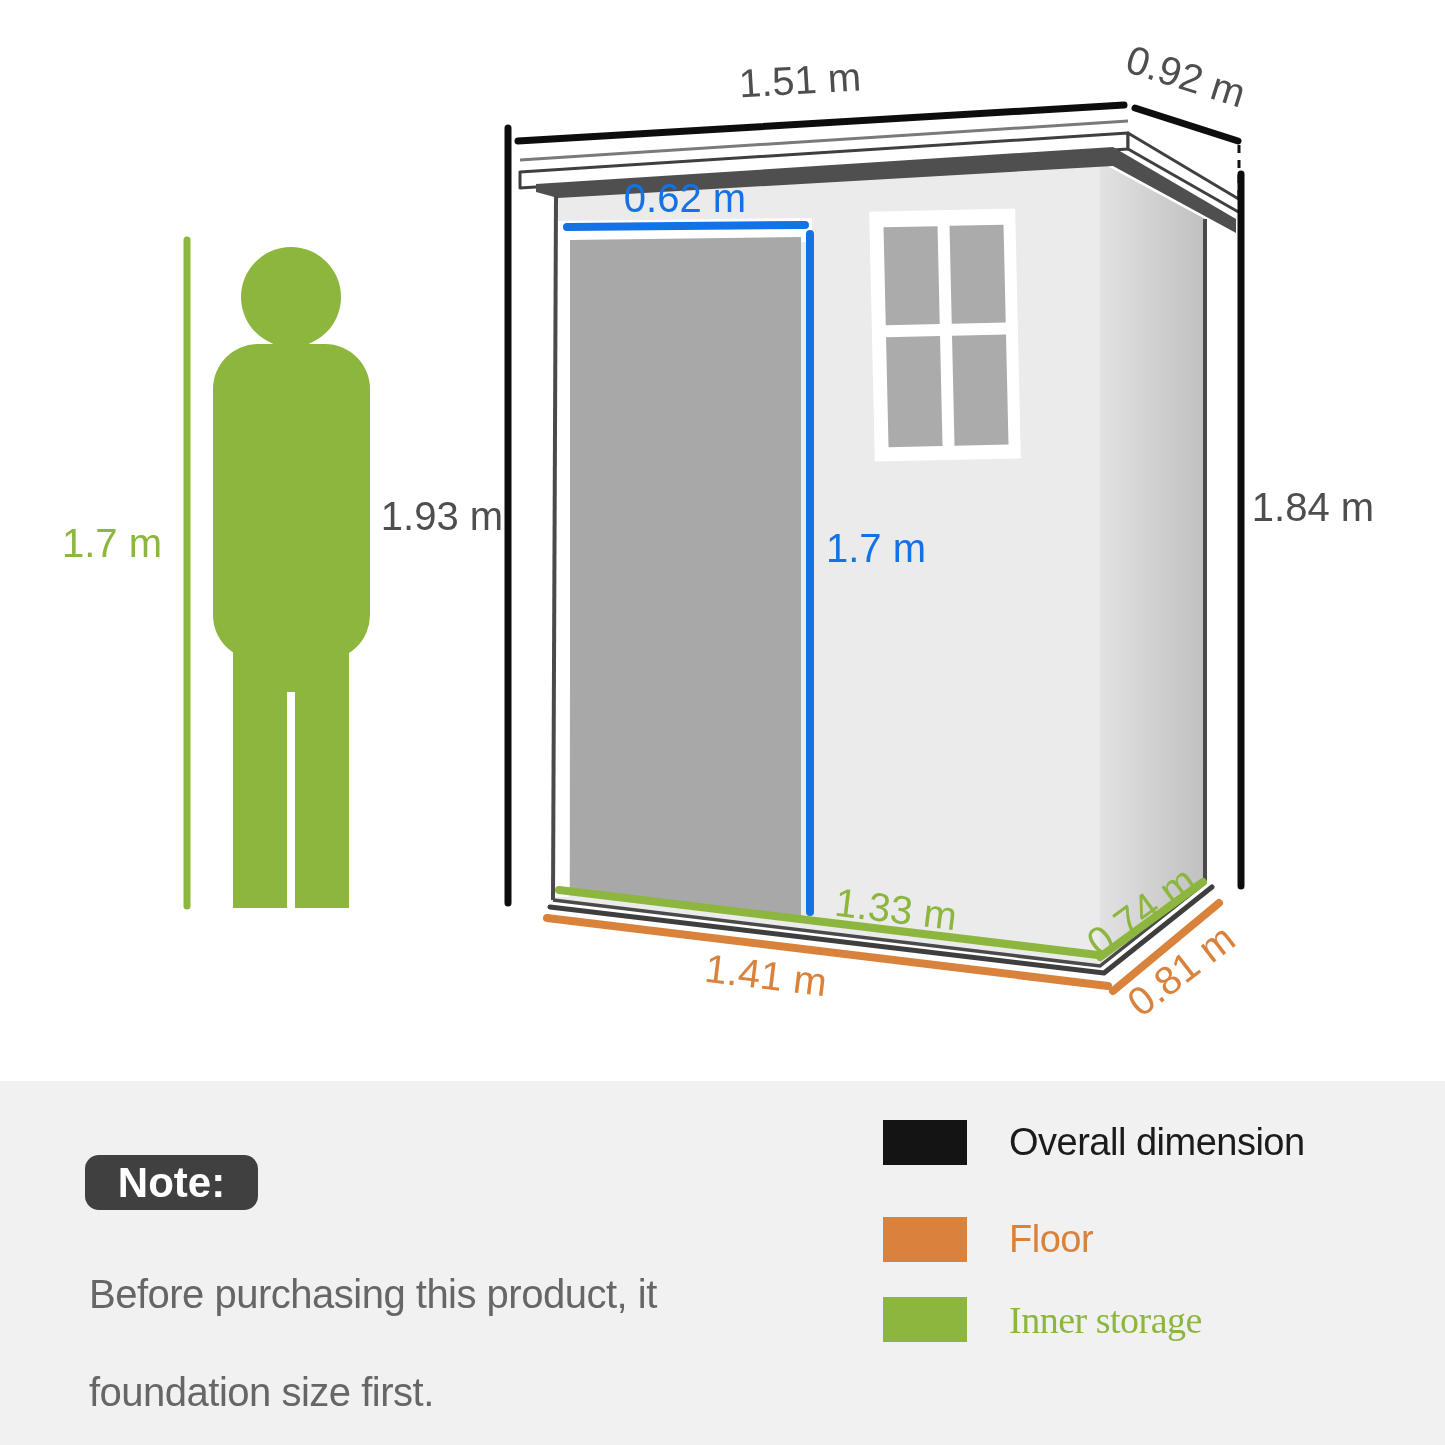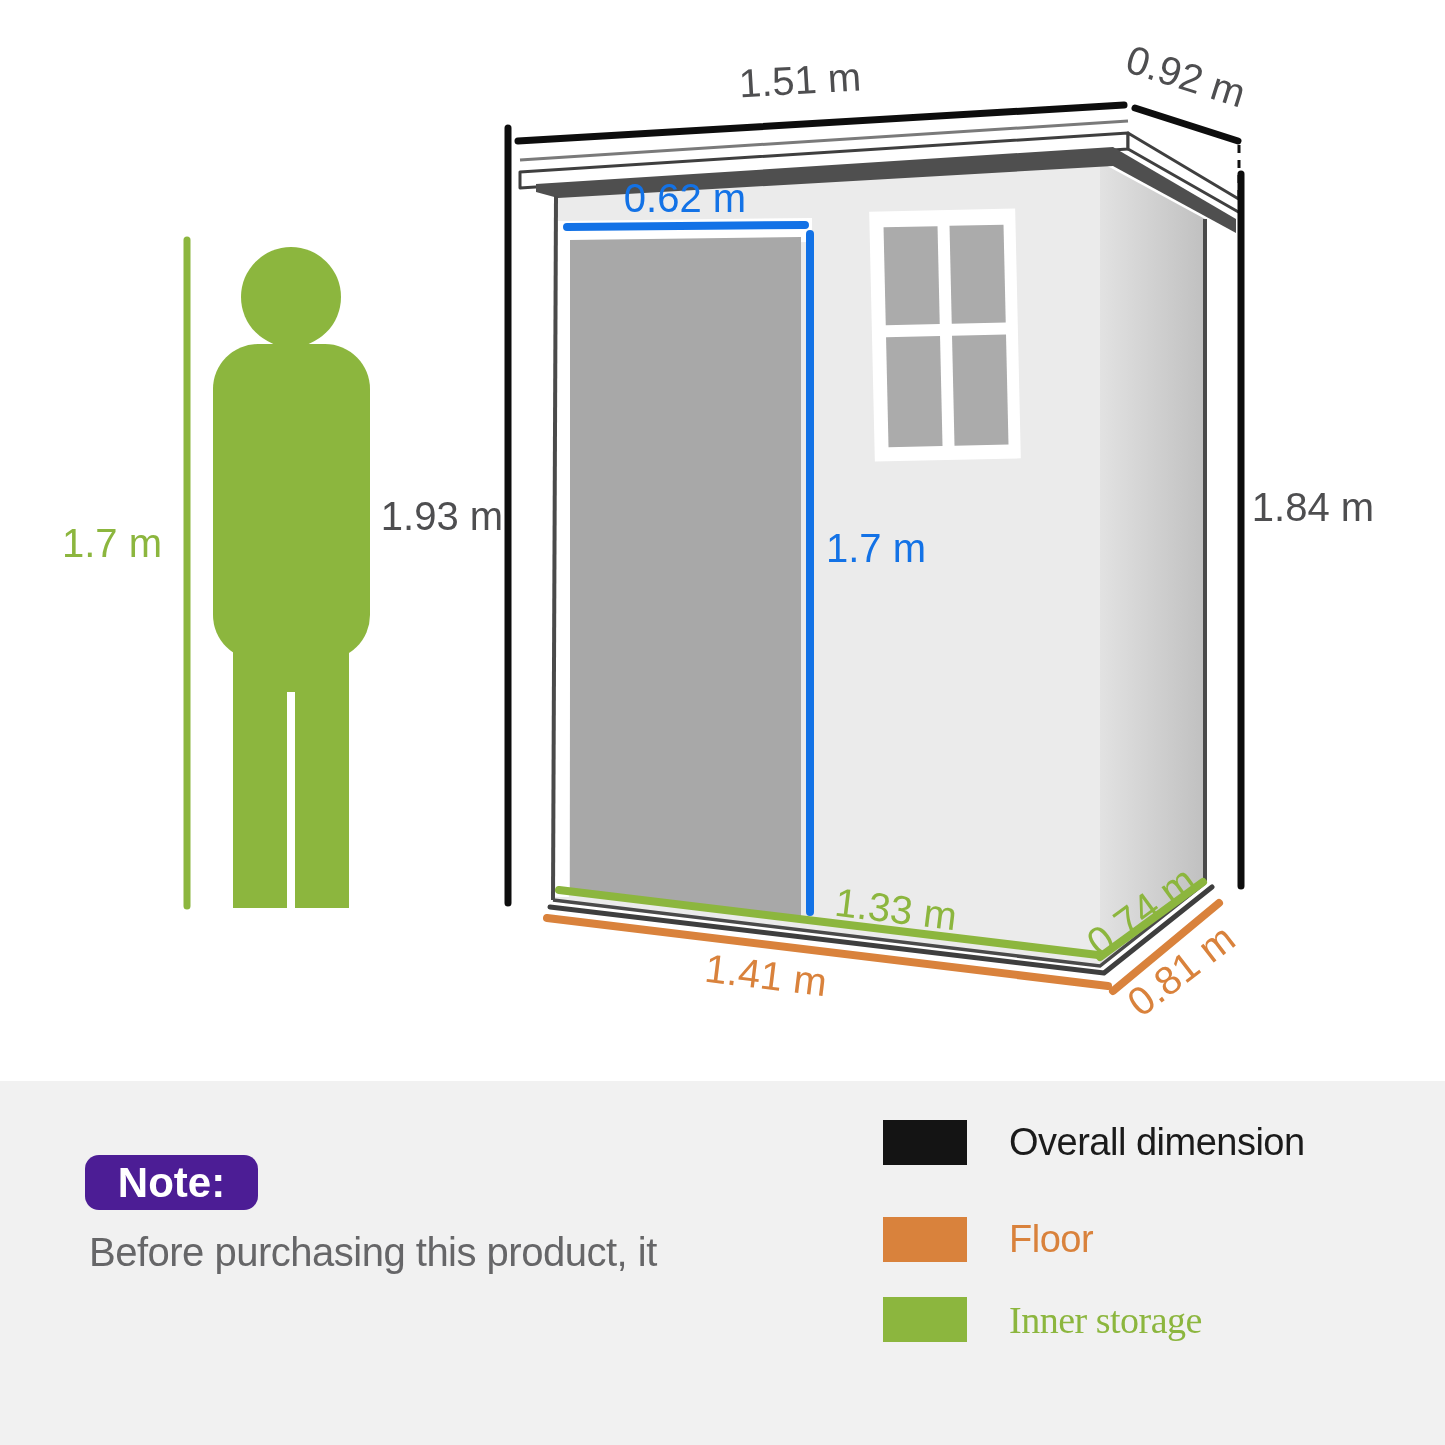--- a/index.html
+++ b/index.html
@@ -10,29 +10,29 @@
   svg{position:absolute;top:0;left:0;display:block;}
   svg text{font-family:"Liberation Sans", sans-serif;}
   .dim-label{font-size:40px;fill:#4e4e50;}
   .blue-label{font-size:40px;fill:#1372e6;}
   .green-label{font-size:40px;fill:#8cb63e;}
   .orange-label{font-size:40px;fill:#d9823c;}
   .bottom{
     position:absolute;left:0;top:1081px;width:1445px;height:364px;background:#f1f1f1;
   }
   .note-badge{
-    position:absolute;left:85px;top:74px;width:173px;height:55px;background:#4c1d95;
+    position:absolute;left:85px;top:74px;width:173px;height:55px;background:#404040;
     border-radius:14px;color:#ffffff;font-size:42px;font-weight:bold;
     display:flex;align-items:center;justify-content:center;
   }
   .note-text{
     position:absolute;left:89px;top:143px;width:700px;color:#666668;font-size:40px;
     letter-spacing:-0.5px;
   }
-  .note-line{height:56px;line-height:56px;white-space:nowrap;}
+  .note-line{height:56px;line-height:56px;white-space:nowrap;margin-top:42px;}
   .legend-row{position:absolute;left:883px;display:flex;align-items:center;}
   .legend-swatch{width:84px;height:45px;flex:0 0 84px;}
   .legend-label{margin-left:42px;font-size:38px;white-space:nowrap;letter-spacing:-0.5px;}
   .row-overall{top:39px;}
   .row-floor{top:136px;}
   .row-inner{top:216px;font-family:Liberation Serif, serif;}
   .sw-overall{background:#141414;}
   .sw-floor{background:#d9823c;}
   .sw-inner{background:#8cb63e;}
   .lbl-overall{color:#1b1b1b;}
@@ -122,20 +122,21 @@
   </svg>
 
   <div class="bottom">
 
     <div class="note-badge">
       <span>Note:</span>
     </div>
 
     <div class="note-text">
       <div class="note-line">Before purchasing this product, it</div>
+      <div class="note-line">foundation size first.</div>
     </div>
 
     <div class="legend-row row-overall">
       <div class="legend-swatch sw-overall"></div>
       <span class="legend-label lbl-overall">Overall dimension</span>
     </div>
 
     <div class="legend-row row-floor">
       <div class="legend-swatch sw-floor"></div>
       <span class="legend-label lbl-floor">Floor</span>

